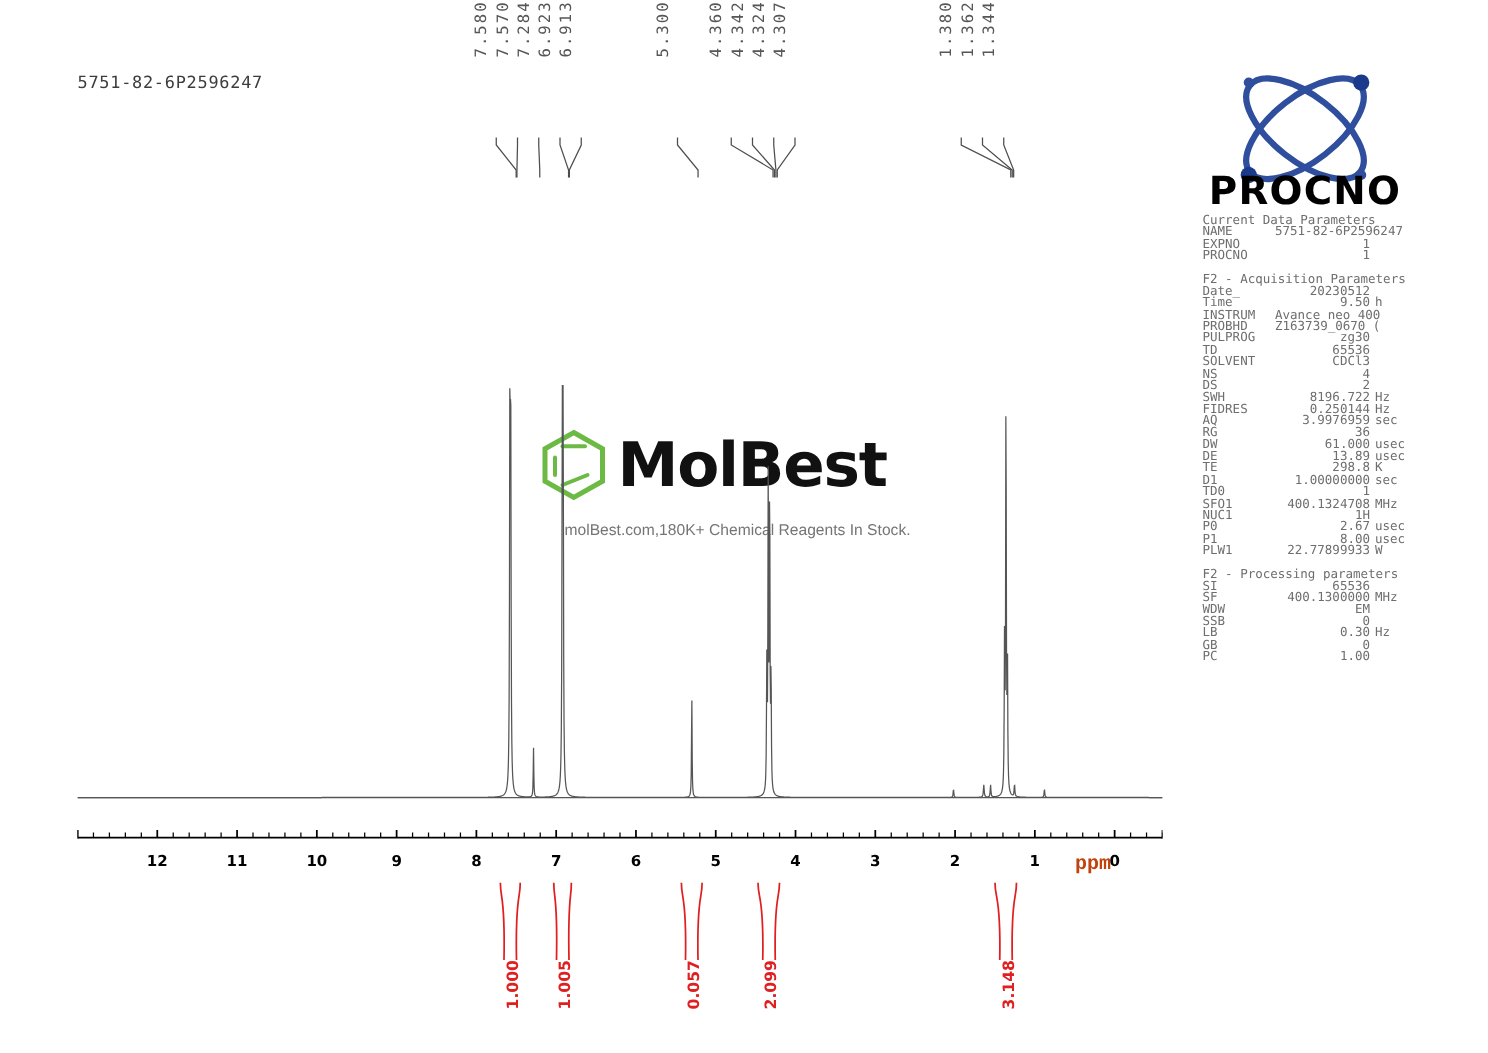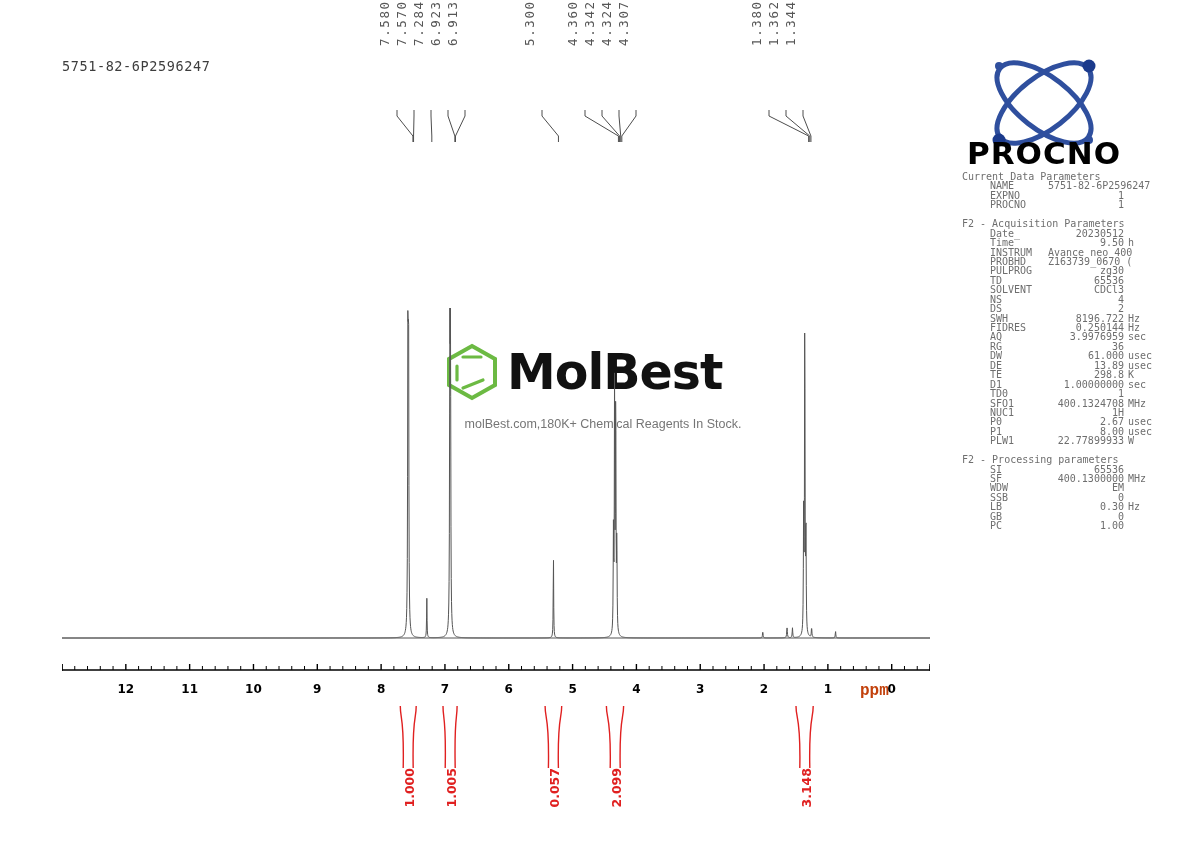--- a/index.html
+++ b/index.html
@@ -75,29 +75,29 @@
     position: absolute;
     left: 962px;
     top: 172px;
     width: 160px;
     font-family: "DejaVu Sans Mono", monospace;
     font-size: 10px;
     line-height: 9.45px;
     color: #6e6e6e;
     white-space: pre;
   }
-  #param-block .prow { display: block; height: 9.45px; margin-left: 28px; }
+  #param-block .prow { display: block; height: 9.45px; }
   #param-block .pkey { display: inline-block; width: 58px; }
   #param-block .pval { display: inline-block; width: 76px; text-align: right; }
   #param-block .punit { display: inline-block; padding-left: 4px; }
   #param-block .phead { display: block; height: 9.45px; }
   #param-block .pgap { display: block; height: 9.45px; }
 
   
-  #watermark { position: absolute; left: 443px; top: 341px; width: 320px; }
+  #watermark { position: absolute; left: 430px; top: 341px; width: 320px; }
   #watermark-row { display: flex; align-items: center; height: 62px; }
   #watermark-text {
     font-family: "DejaVu Sans", sans-serif;
     font-weight: bold;
     font-size: 49px;
     color: #111111;
     letter-spacing: -1px;
     line-height: 1;
     margin-left: 6px;
   }

